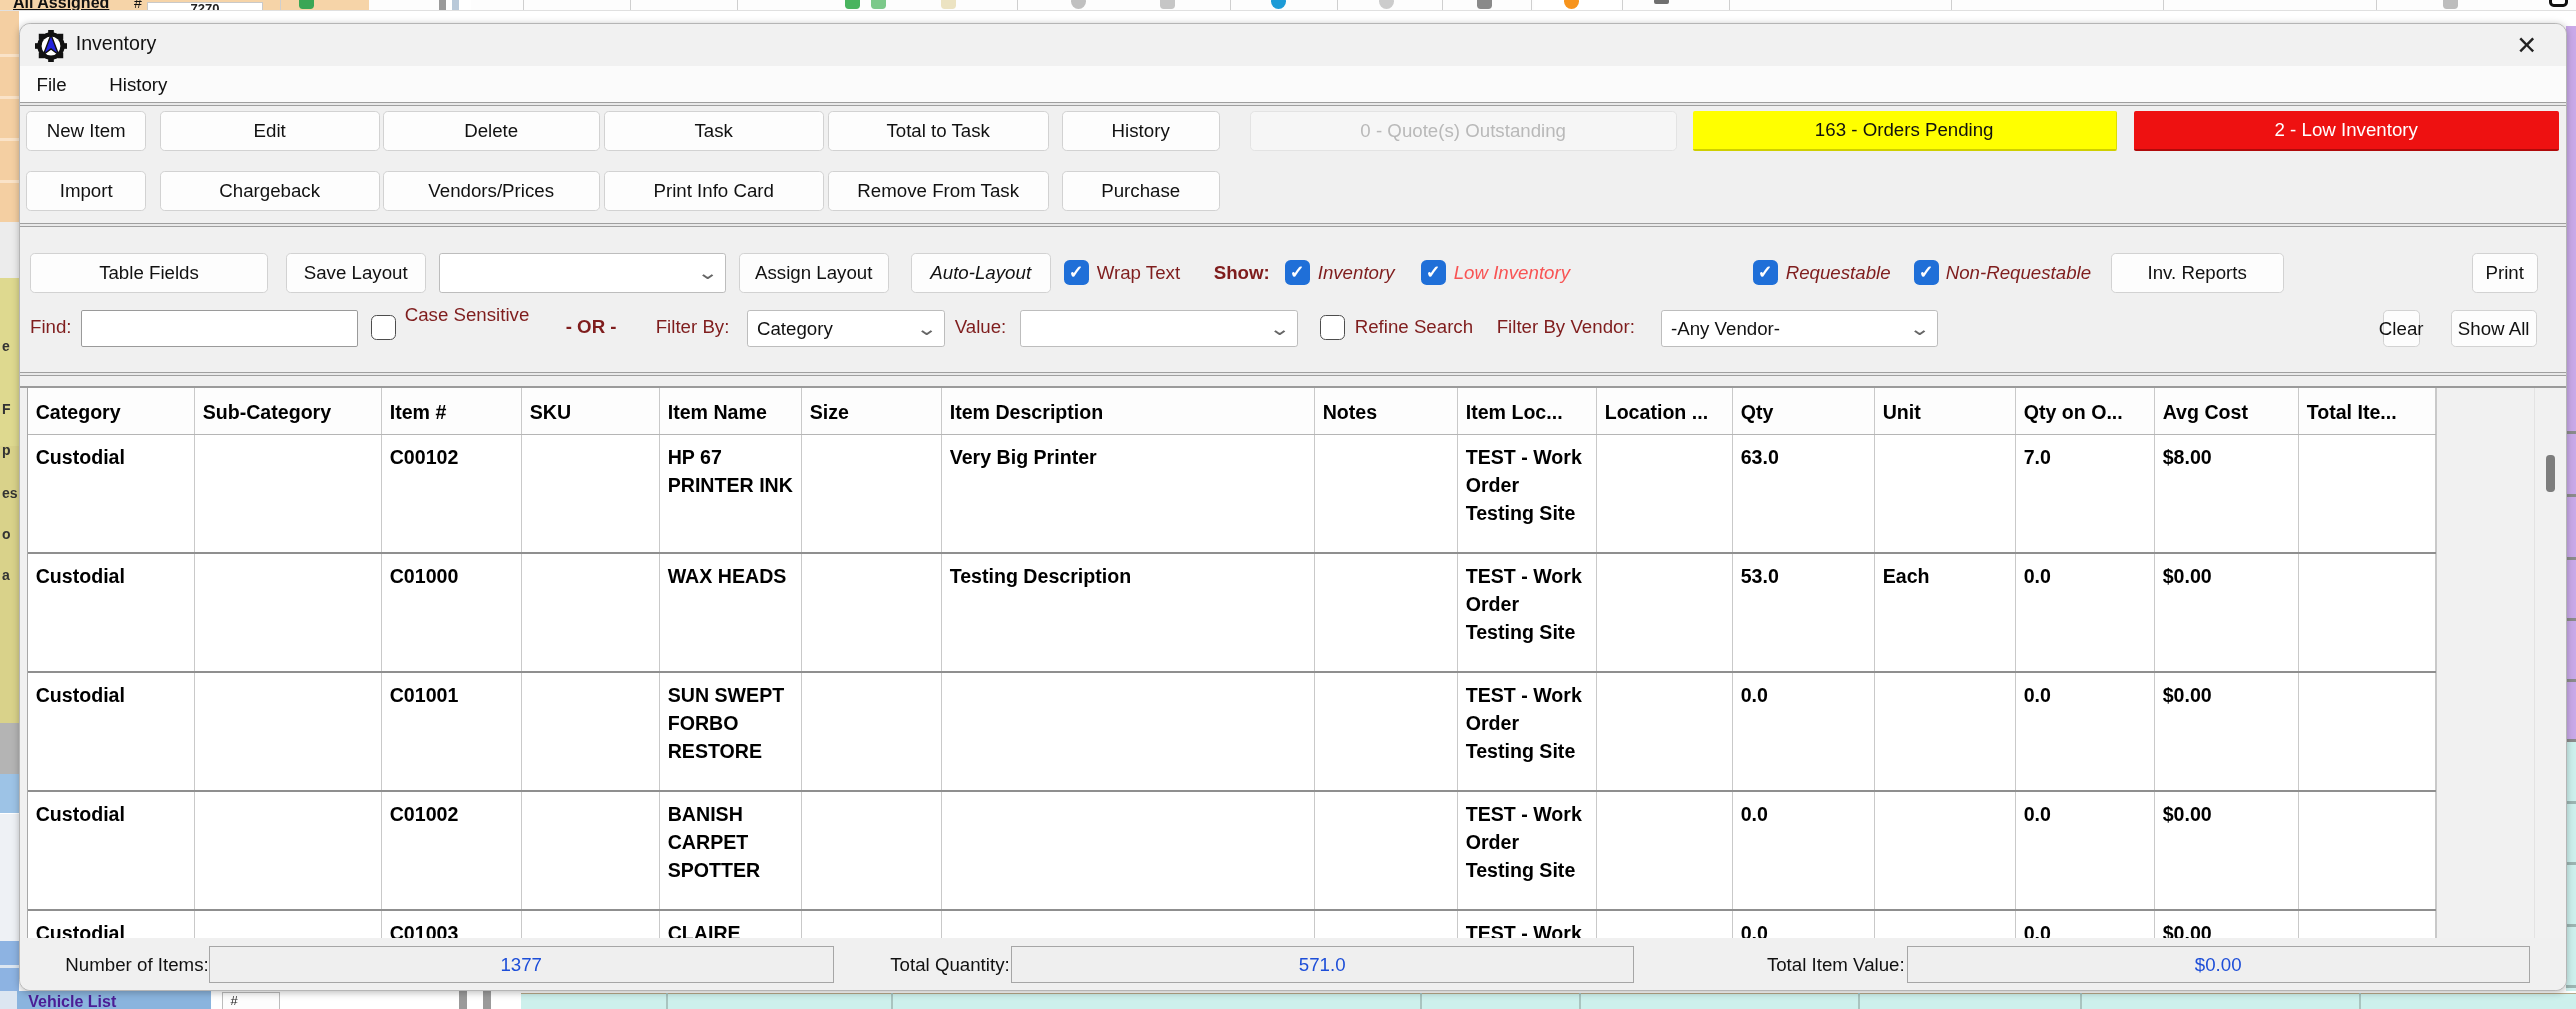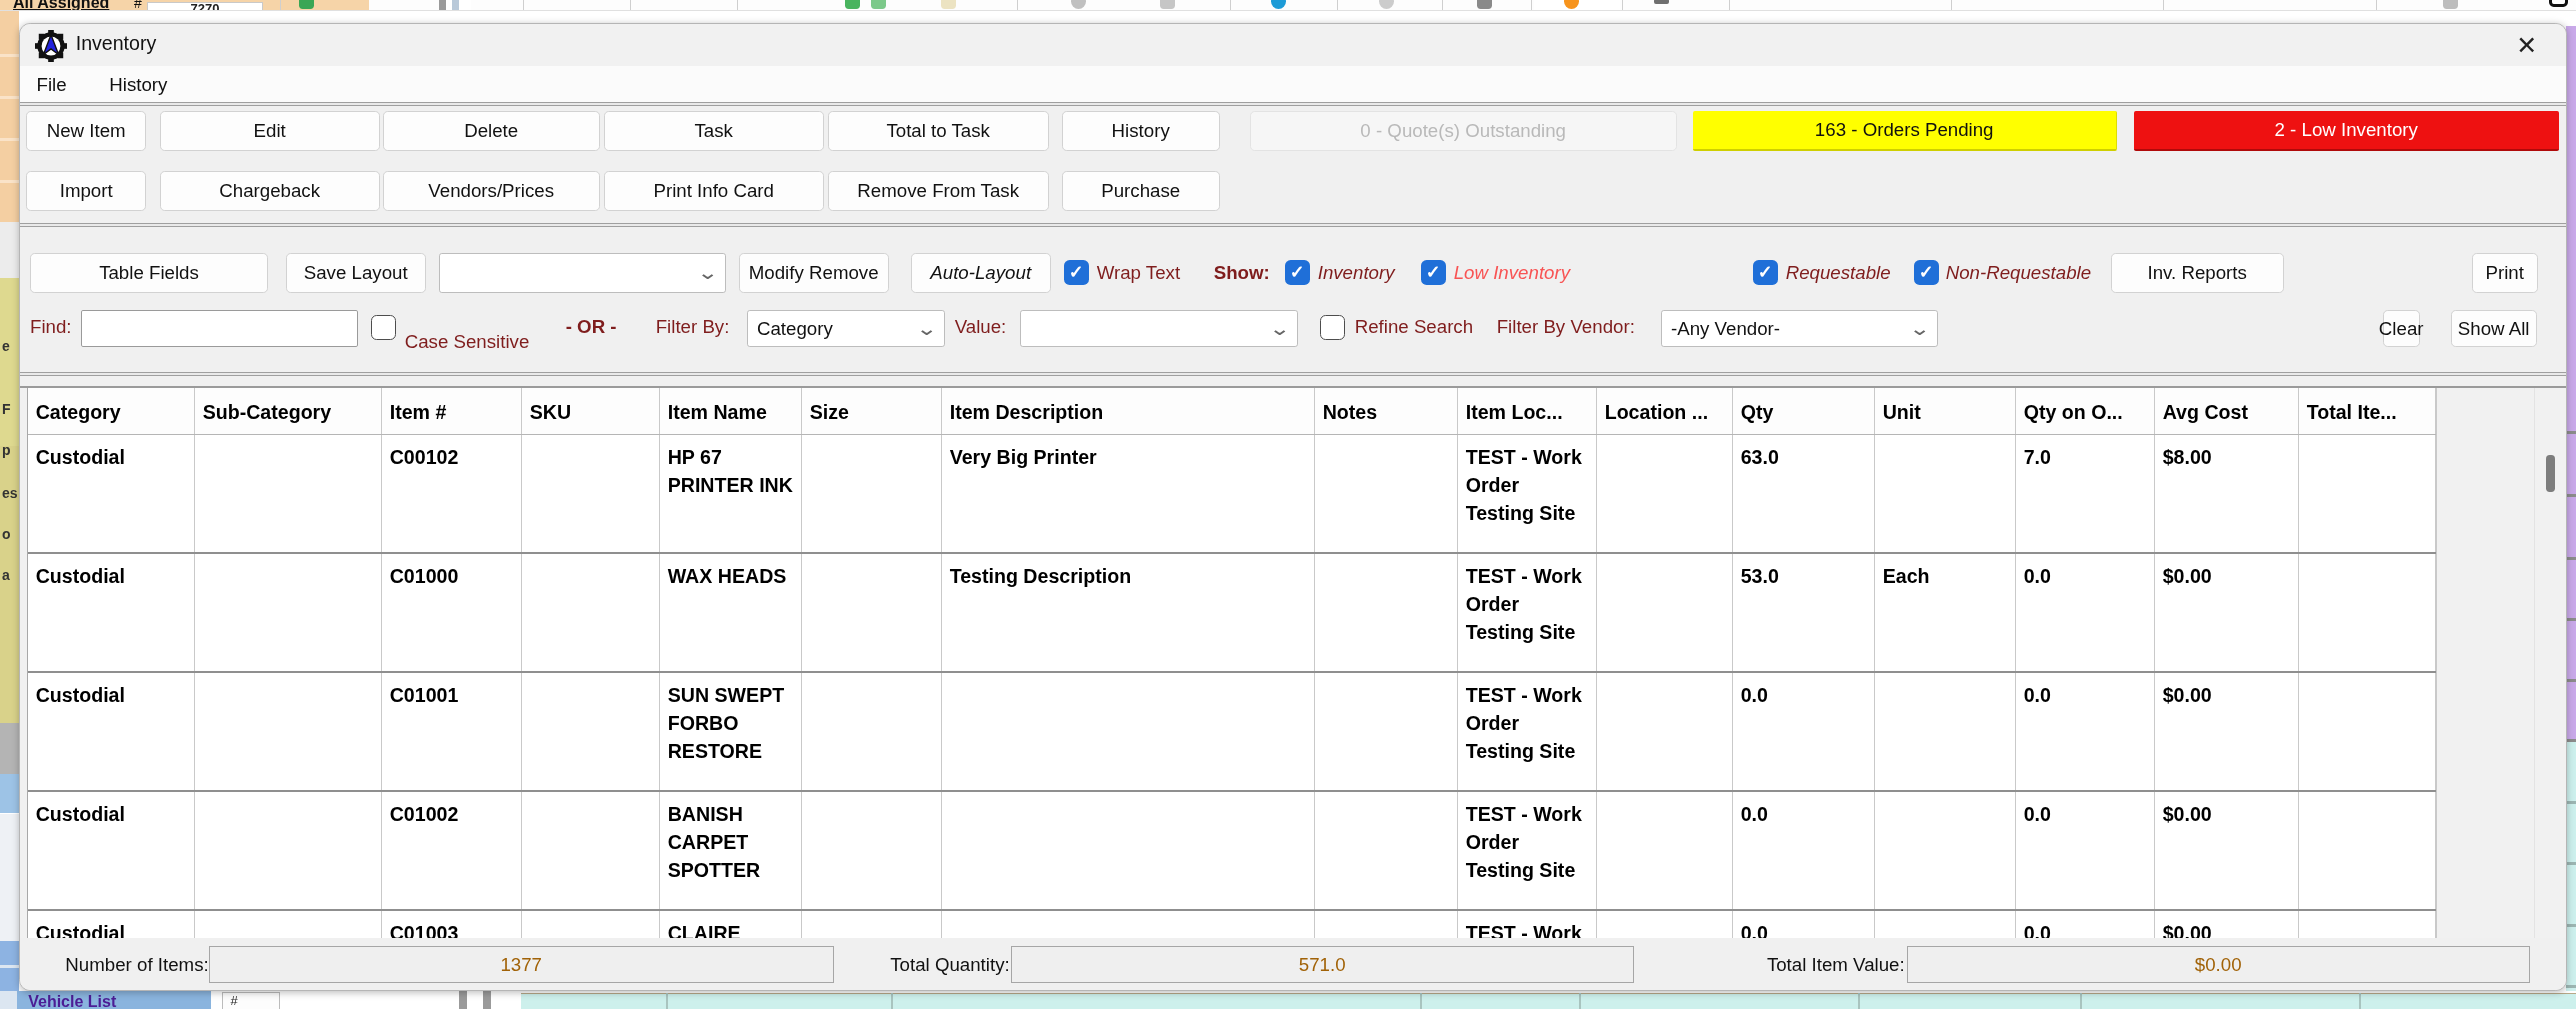--- a/index.html
+++ b/index.html
@@ -71,21 +71,21 @@
   .thead{background:#fdfdfd;height:47px;border-bottom:0.9px solid #b5b5b5;}
   .thead .tcell{padding-top:10.3px;white-space:nowrap;}
   .trow.body{background:#ffffff;height:119px;border-bottom:2.8px solid #8f8f8f;}
   .table-filler{position:absolute;left:2416px;top:0;width:132px;height:552px;background:#f1f1f1;border-left:0.9px solid #c9c9c9;}
   .vtrack{position:absolute;right:33px;top:0;width:0.9px;height:552px;background:#e3e3e3;}
   .vthumb{position:absolute;right:13px;top:67px;width:8.4px;height:37px;border-radius:3.7px;background:#7d7d7d;}
 
   
   .statusbar{position:absolute;left:0;top:914px;width:2548px;height:54px;background:#f0f0f0;}
   .statusbar .slabel{position:absolute;top:16px;font-size:18.7px;color:#111;text-align:right;white-space:nowrap;}
-  .statusbar .sbox{position:absolute;top:8.4px;height:37px;background:#efefef;border:1.9px solid #a6a6a6;font-size:18.7px;color:#a16207;display:flex;align-items:center;justify-content:center;}
+  .statusbar .sbox{position:absolute;top:8.4px;height:37px;background:#efefef;border:1.9px solid #a6a6a6;font-size:18.7px;color:#1d4ed8;display:flex;align-items:center;justify-content:center;}
 </style>
 </head>
 <body>
 
 <div class="screen">
 
   <div class="bg-top">
     <div class="peach"></div>
     <span class="asg">All Assigned</span>
     <span class="hash">#</span>
@@ -224,21 +224,21 @@
         <div class="btn">Purchase</div>
       </div>
     <div class="hr" style="top:199px;"></div>
 
     <div class="btn ctrl-btn" style="left:10.3px;width:238px;">Table Fields</div>
     <div class="btn ctrl-btn" style="left:266px;width:140px;">Save Layout</div>
     <div class="combo" style="left:419px;top:229px;width:287px;height:40px;">
       <span></span>
       <span class="chev">⌄</span>
     </div>
-    <div class="btn ctrl-btn" style="left:719px;width:150px;">Modify Remove</div>
+    <div class="btn ctrl-btn" style="left:719px;width:150px;">Assign Layout</div>
     <div class="btn ctrl-btn ital" style="left:891px;width:140px;">Auto-Layout</div>
     <span class="cb" style="left:1044px;top:236px;">
         <span>✓</span>
       </span>
     <span class="lbl" style="left:1077px;top:238px;">Wrap Text</span>
     <span class="lbl bold" style="left:1194px;top:238px;">Show:</span>
     <span class="cb" style="left:1265px;top:236px;">
         <span>✓</span>
       </span>
     <span class="lbl ital" style="left:1298px;top:238px;">Inventory</span>
@@ -253,21 +253,21 @@
     <span class="cb" style="left:1894px;top:236px;">
         <span>✓</span>
       </span>
     <span class="lbl ital" style="left:1926px;top:238px;">Non-Requestable</span>
     <div class="btn ctrl-btn" style="left:2091px;width:173px;">Inv. Reports</div>
     <div class="btn ctrl-btn" style="left:2452px;width:66px;">Print</div>
 
     <span class="lbl" style="left:10.3px;top:292px;">Find:</span>
     <input class="find-input" value="" style="">
     <span class="cb off" style="left:351px;top:291px;"></span>
-    <span class="lbl" style="left:385px;top:307px;">Case Sensitive</span>
+    <span class="lbl" style="left:385px;top:280px;">Case Sensitive</span>
     <span class="lbl bold" style="left:546px;top:292px;">- OR -</span>
     <span class="lbl" style="left:636px;top:292px;">Filter By:</span>
     <div class="combo" style="left:727px;top:286px;width:198px;height:37px;">
       <span>Category</span>
       <span class="chev">⌄</span>
     </div>
     <span class="lbl" style="left:935px;top:292px;">Value:</span>
     <div class="combo" style="left:1000px;top:286px;width:278px;height:37px;">
       <span></span>
       <span class="chev">⌄</span>

